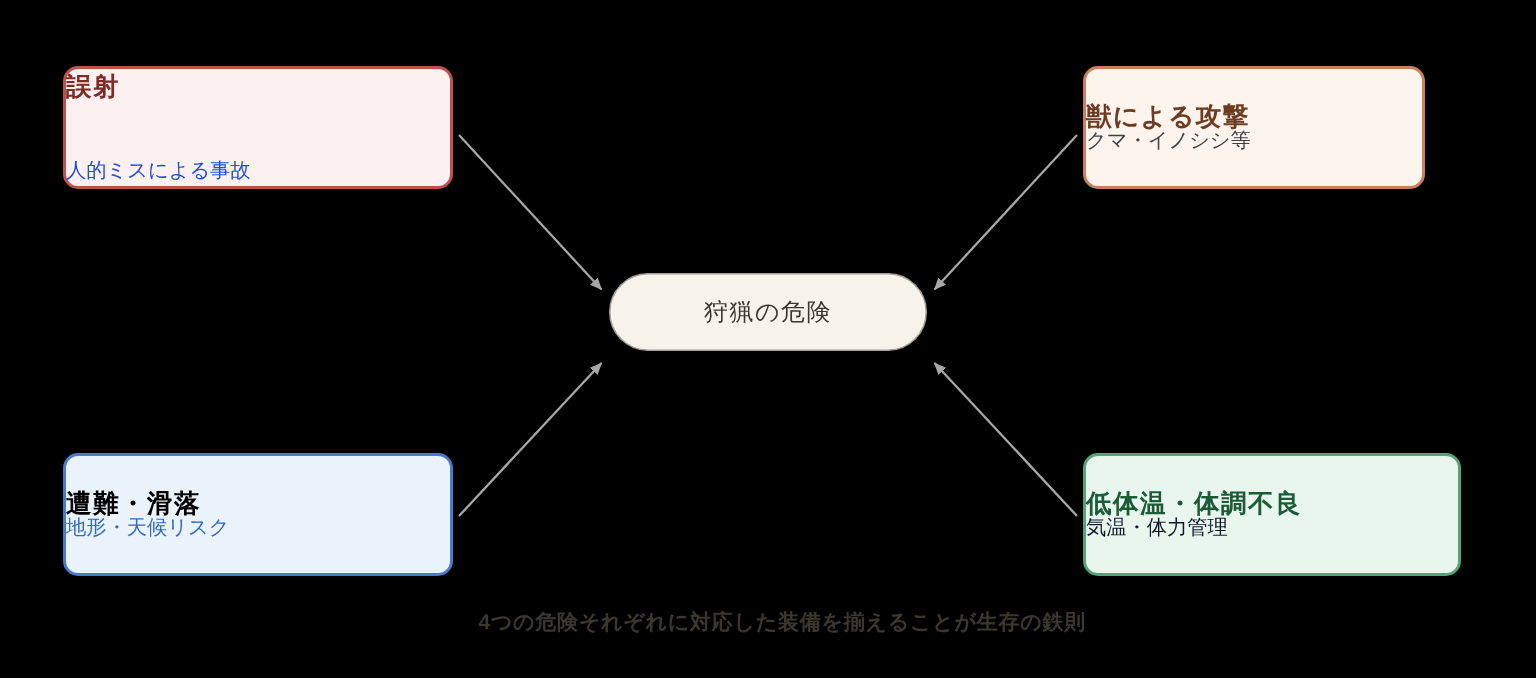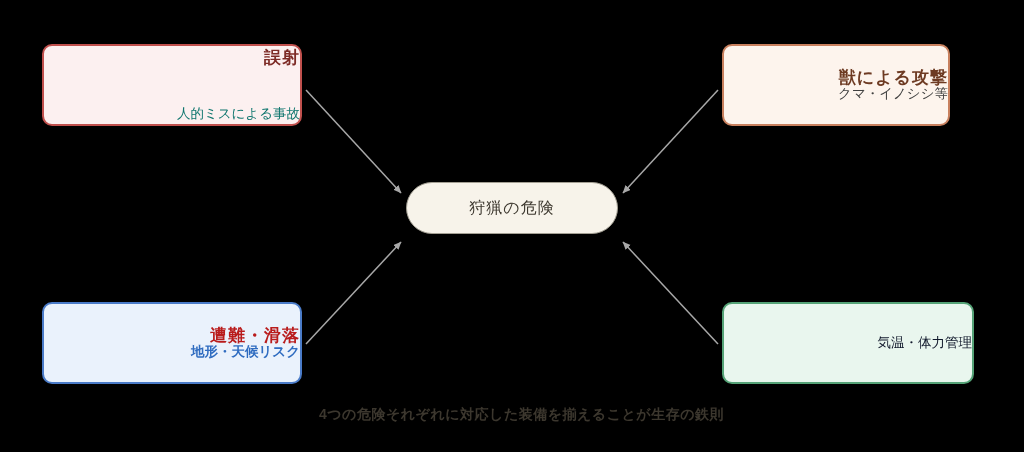--- a/index.html
+++ b/index.html
@@ -22,21 +22,21 @@
     pointer-events: none;
   }
   .node {
     position: absolute;
     box-sizing: border-box;
     border: 2px solid #888;
     border-radius: 10px;
     background: #fff;
     display: flex;
     flex-direction: column;
-    align-items: flex-end;
+    align-items: flex-start;
     justify-content: center;
     gap: 1px;
     text-align: center;
   }
   .node-title {
     font-size: 17px;
     font-weight: bold;
     letter-spacing: 1px;
     line-height: 1;
   }
@@ -87,34 +87,35 @@
       </marker>
     </defs>
     <line x1="306" y1="90" x2="401" y2="193" stroke-width="1.5" marker-end="url(#arrowhead)" style="stroke: rgb(168, 168, 168);"></line>
     <line x1="718" y1="90" x2="623" y2="193" stroke-width="1.5" marker-end="url(#arrowhead)" style="stroke: rgb(168, 168, 168);"></line>
     <line x1="306" y1="344" x2="401" y2="242" stroke-width="1.5" marker-end="url(#arrowhead)" style="stroke: rgb(168, 168, 168);"></line>
     <line x1="718" y1="344" x2="623" y2="242" stroke-width="1.5" marker-end="url(#arrowhead)" style="stroke: rgb(168, 168, 168);"></line>
   </svg>
 
   <div class="node node-top-left" style="background-color: rgb(252, 240, 240); border-color: rgb(192, 80, 77);">
     <div class="node-title" style="color: rgb(125, 43, 38);">誤射</div>
-    <div class="node-subtitle" style="color: #0f766e; margin-top: 40px;">人的ミスによる事故</div>
+    <div class="node-subtitle" style="color: #1d4ed8; margin-top: 40px;">人的ミスによる事故</div>
   </div>
 
   <div class="node node-top-right" style="background-color: rgb(253, 244, 237); border-color: rgb(200, 128, 94);">
     <div class="node-title" style="color: rgb(109, 58, 34);">獣による攻撃</div>
     <div class="node-subtitle" style="color: #404040;">クマ・イノシシ等</div>
   </div>
 
   <div class="node node-bottom-left" style="background-color: rgb(234, 242, 252); border-color: rgb(74, 123, 200);">
-    <div class="node-title" style="color: #b91c1c;">遭難・滑落</div>
-    <div class="node-subtitle" style="color: rgb(47, 108, 192); font-weight: bold;">地形・天候リスク</div>
+    <div class="node-title" style="color: #000000;">遭難・滑落</div>
+    <div class="node-subtitle" style="color: rgb(47, 108, 192);">地形・天候リスク</div>
   </div>
 
   <div class="node node-bottom-right" style="background-color: rgb(233, 246, 238); border-color: rgb(85, 163, 119);">
+    <div class="node-title" style="color: rgb(28, 91, 56);">低体温・体調不良</div>
     <div class="node-subtitle" style="color: #0f172a;">気温・体力管理</div>
   </div>
 
   <div class="center-node" style="background-color: rgb(247, 243, 234); border-color: rgb(163, 159, 147); color: rgb(60, 55, 46);">狩猟の危険</div>
 
   <div class="caption" style="color: rgb(60, 55, 46);">4つの危険それぞれに対応した装備を揃えることが生存の鉄則</div>
 
 </div>
 
 </body></html>

